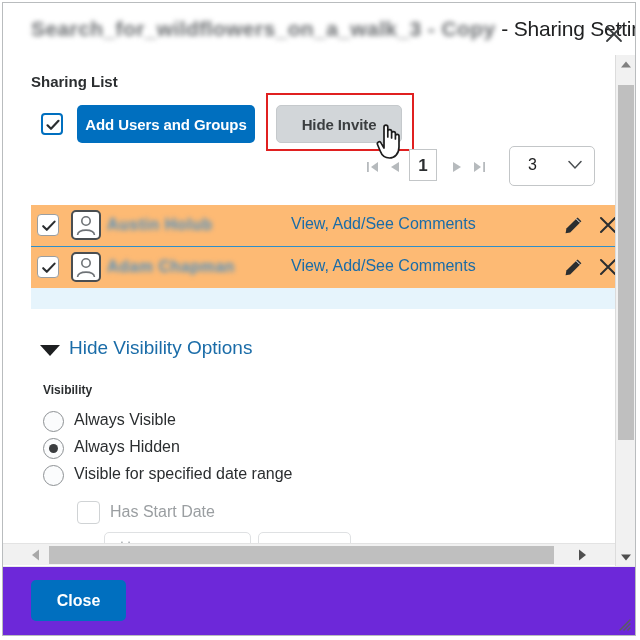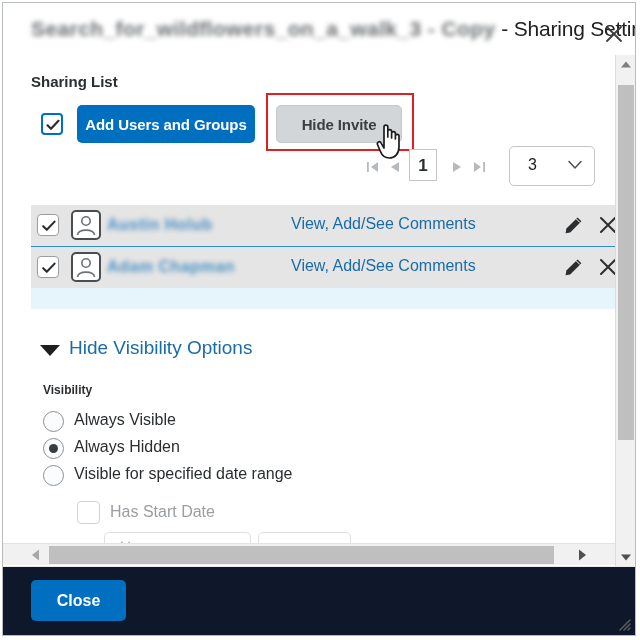--- a/index.html
+++ b/index.html
@@ -215,21 +215,21 @@
   
   #rows {
     position: absolute;
     left: 28px;
     top: 150px;
     width: 584px;
   }
   .user-row {
     position: relative;
     height: 41px;
-    background: #e5e5e5;
+    background: #fdba74;
     border-bottom: 1px solid #2f8fc9;
   }
   .user-row:last-child { border-bottom: none; }
   #rows-tail {
     position: absolute;
     left: 28px;
     top: 232px;
     width: 584px;
     height: 22px;
     background: #e6f4fc;
@@ -479,21 +479,21 @@
     cursor: pointer;
   }
 
   
   #footer {
     position: absolute;
     left: 0;
     bottom: 0;
     width: 632px;
     height: 68px;
-    background: #0f172a;
+    background: #6d28d9;
     border-top: 1px solid #e8e9ea;
   }
   #close-btn {
     position: absolute;
     left: 28px;
     top: 13px;
     width: 95px;
     height: 41px;
     background: #006fbf;
     border: none;

